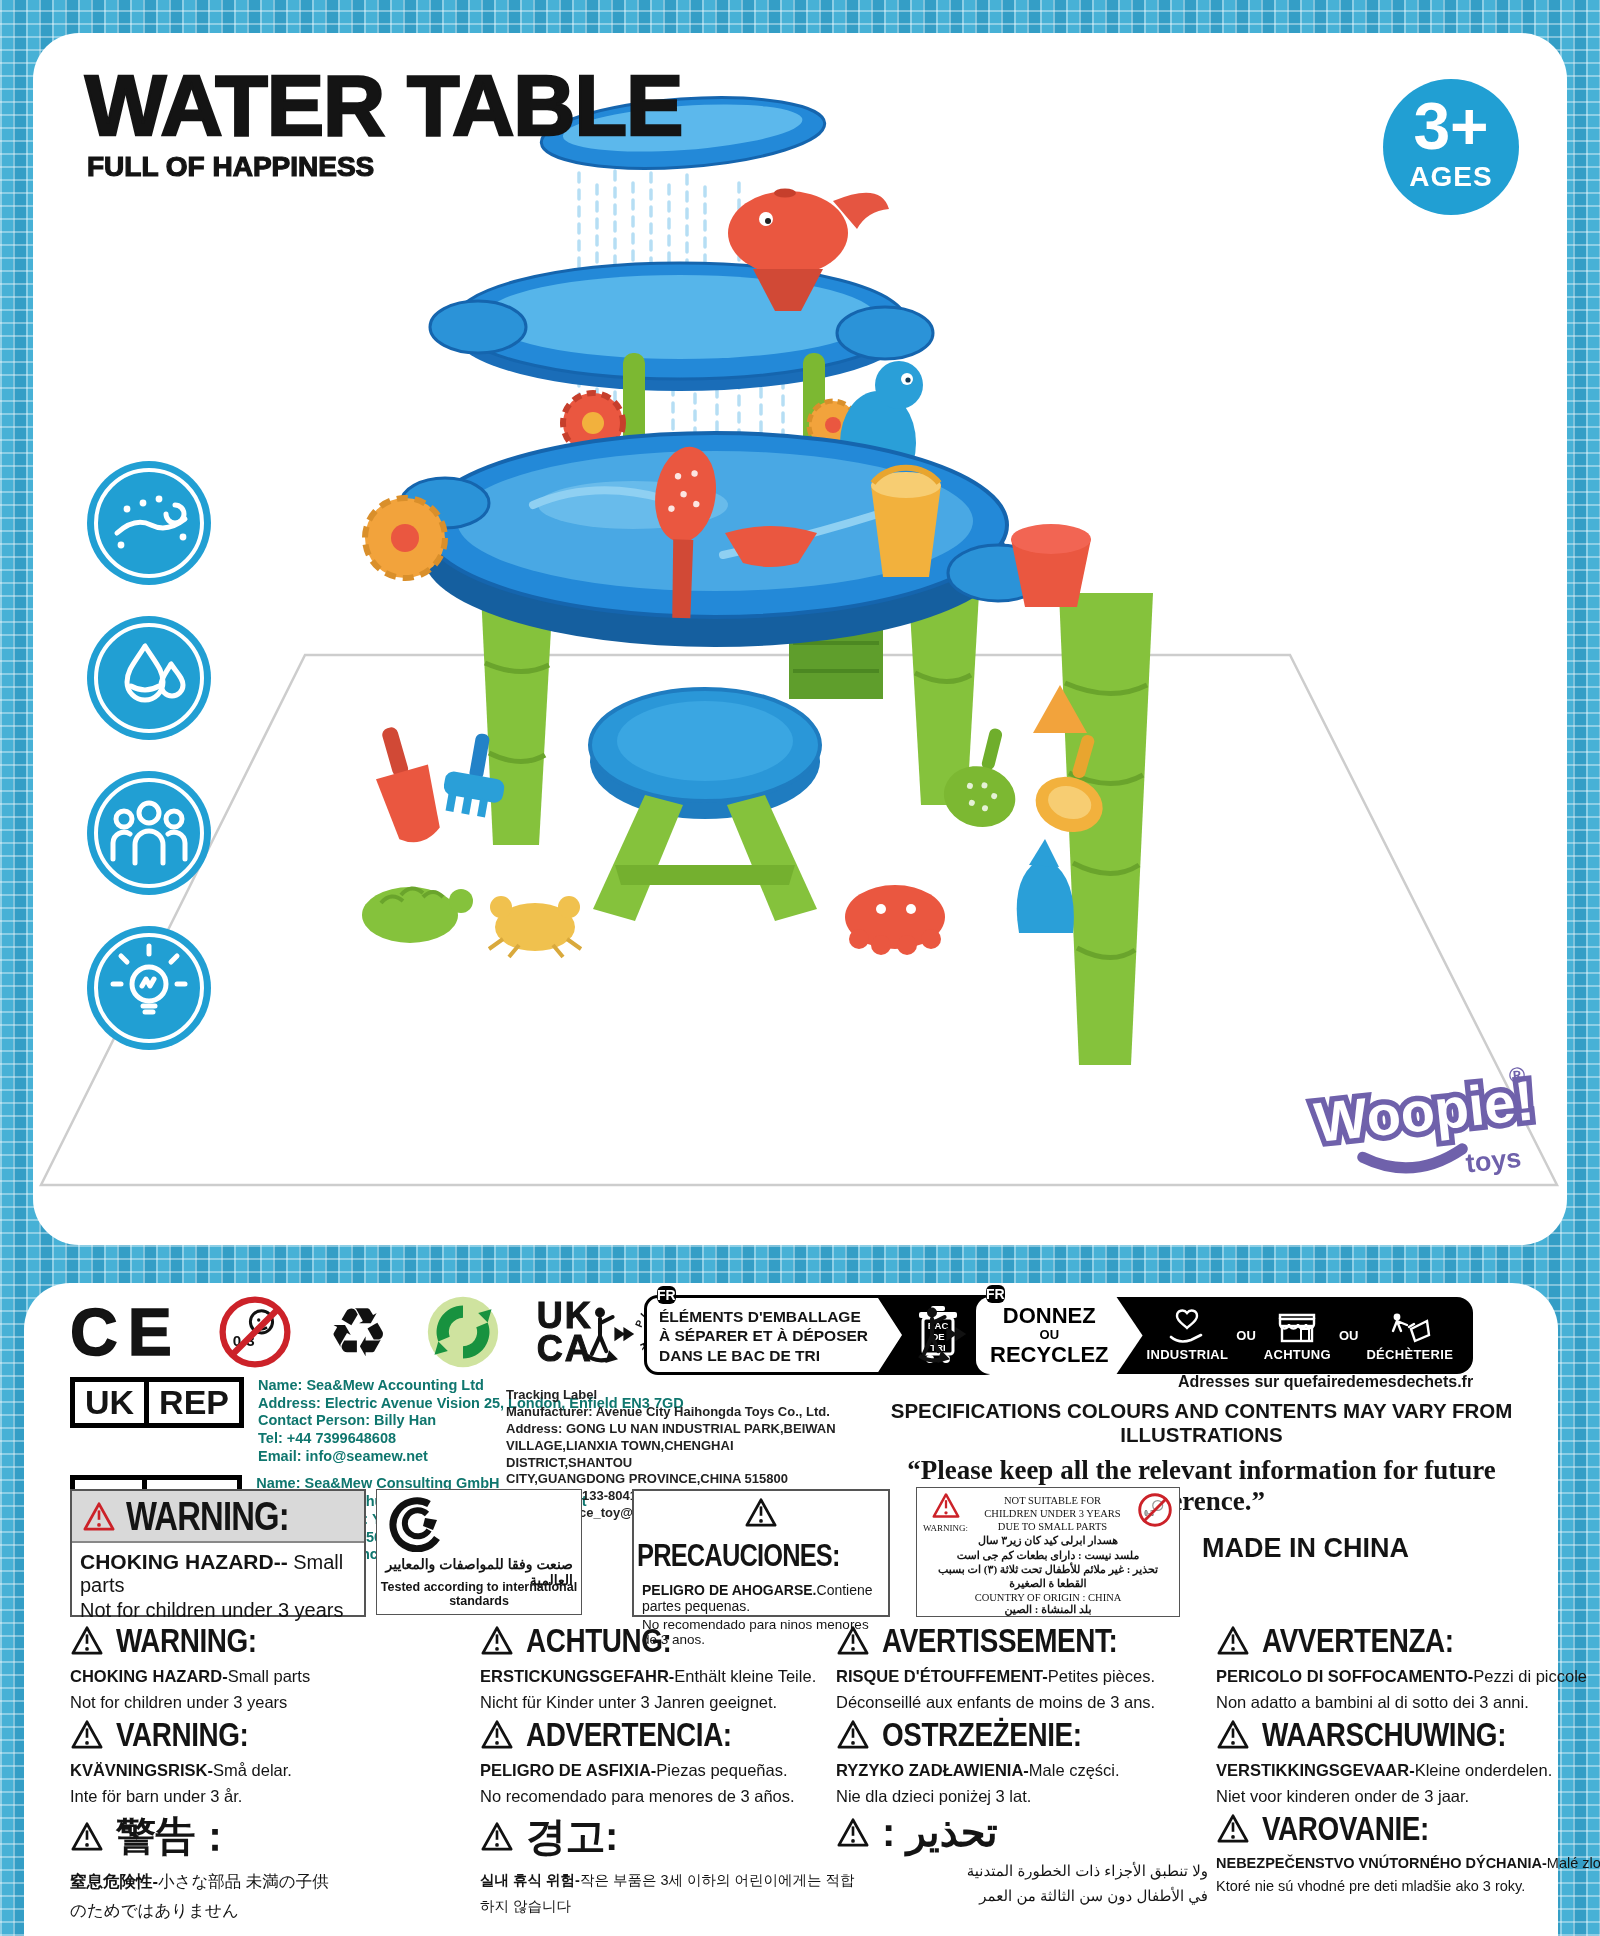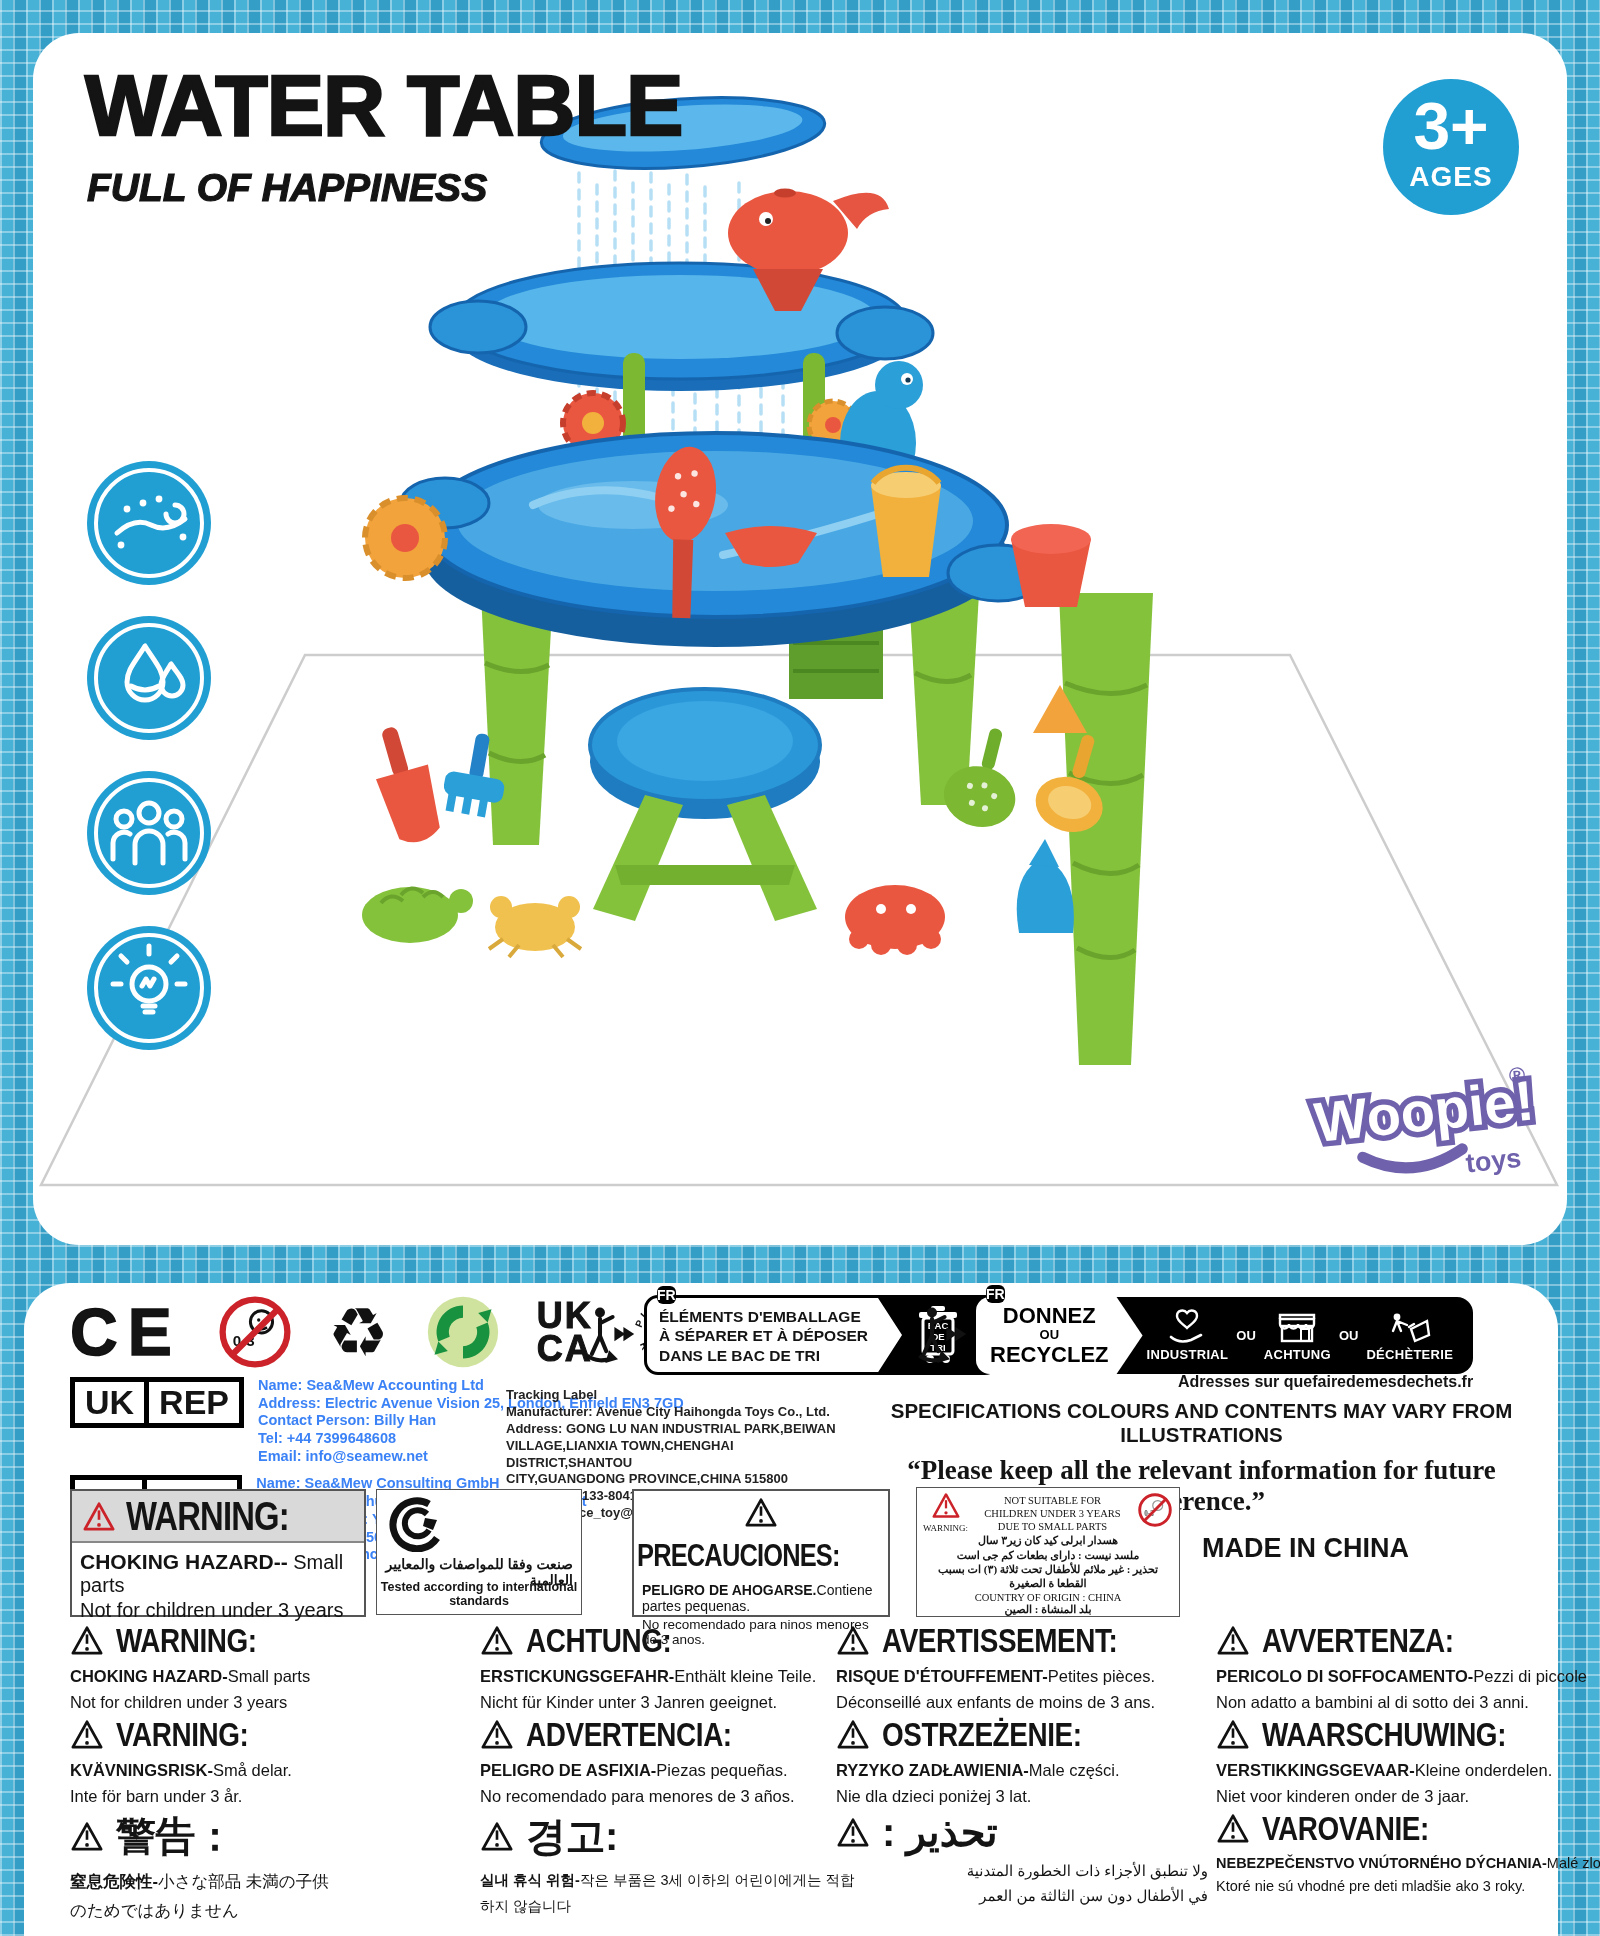--- a/index.html
+++ b/index.html
@@ -13,21 +13,21 @@
       repeating-linear-gradient(90deg, #47b1d6 0 13px, #349ec6 13px 26px);
   }
   .panel{position:absolute;background:#fff;border-radius:46px;}
   #panel-top{left:33px;top:33px;width:1534px;height:1212px;}
   #panel-bottom{left:24px;top:1283px;width:1534px;height:785px;}
   .abs{position:absolute;}
 
   
   .title-block{left:52px;top:30px;z-index:3;}
   .title-block h1{margin:0;font-size:86px;line-height:.98;font-weight:700;letter-spacing:-1px;-webkit-text-stroke:2.5px #141414;}
-  .title-block h2{margin:19px 0 0 2px;font-size:39px;font-weight:700;font-style:italic;-webkit-text-stroke:1.2px #141414;}
+  .title-block h2{margin:4px 0 0 2px;font-size:28px;font-weight:700;-webkit-text-stroke:1.2px #141414;}
   .age-badge{left:1350px;top:46px;width:136px;height:136px;border-radius:50%;background:#219fd3;color:#fff;text-align:center;z-index:3;}
   .age-badge .num{font-size:66px;font-weight:700;margin-top:14px;line-height:1;}
   .age-badge .lbl{font-size:28px;font-weight:700;letter-spacing:1px;margin-top:2px;}
   .ficon{left:54px;width:124px;height:124px;border-radius:50%;background:#219fd3;z-index:3;}
   .ficon::before{content:"";position:absolute;inset:7px;border:4px solid #fff;border-radius:50%;}
   .ficon svg{position:absolute;inset:0;width:100%;height:100%;}
   .ficon svg *{stroke:#fff;fill:none;stroke-width:5;stroke-linecap:round;stroke-linejoin:round;}
   .ficon svg .dot{fill:#fff;stroke:none;}
   .product{position:absolute;inset:0;width:1534px;height:1212px;z-index:1;}
   .brand{left:1268px;top:1026px;z-index:3;}
@@ -52,21 +52,21 @@
   .opt{display:flex;flex-direction:column;align-items:center;color:#fff;margin:0 4px;}
   .opt .olbl{font-size:13px;font-weight:700;margin-top:2px;letter-spacing:.3px;}
   .ou{color:#fff;font-size:13px;font-weight:700;margin:0 4px;}
   .donate-foot{position:absolute;right:0;top:76px;font-size:16px;font-weight:700;white-space:nowrap;}
 
   .rep-wrap{left:46px;top:94px;}
   .rep-row{display:flex;gap:14px;margin-bottom:10px;}
   .rep-badge{display:flex;border:5px solid #000;align-self:flex-start;}
   .rep-badge span{font-size:34px;font-weight:700;padding:2px 10px;line-height:1.1;}
   .rep-badge span:first-child{border-right:5px solid #000;}
-  .rep-lines{font-size:14.5px;font-weight:700;line-height:1.22;color:#3b82f6;}
+  .rep-lines{font-size:14.5px;font-weight:700;line-height:1.22;color:#0f766e;}
   .tracking{left:482px;top:104px;font-size:13px;font-weight:700;line-height:1.3;color:#222;width:330px;}
   .spec{left:845px;top:116px;width:665px;text-align:center;}
   .spec .s1{font-size:20.5px;font-weight:700;}
   .spec .s2{font-family:"Liberation Serif",serif;font-size:27px;font-weight:700;margin-top:8px;}
 
   .wbox{position:absolute;border:2px solid #555;background:#fff;}
   #warning-box{left:46px;top:206px;width:292px;height:124px;}
   #warning-box .head{background:#d9d9d9;height:50px;display:flex;align-items:center;gap:10px;padding:0 10px;border-bottom:2px solid #888;}
   #warning-box .head .t{font-size:40px;font-weight:700;letter-spacing:-1px;}
   #warning-box .b1{font-size:20px;margin:7px 8px 0;}

